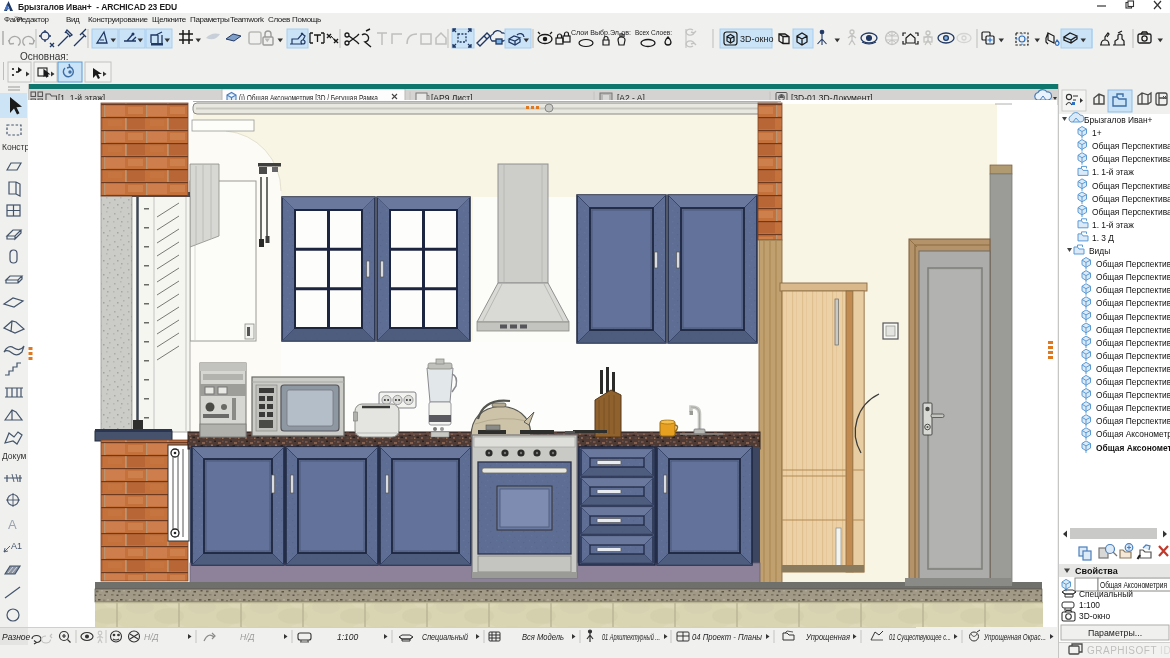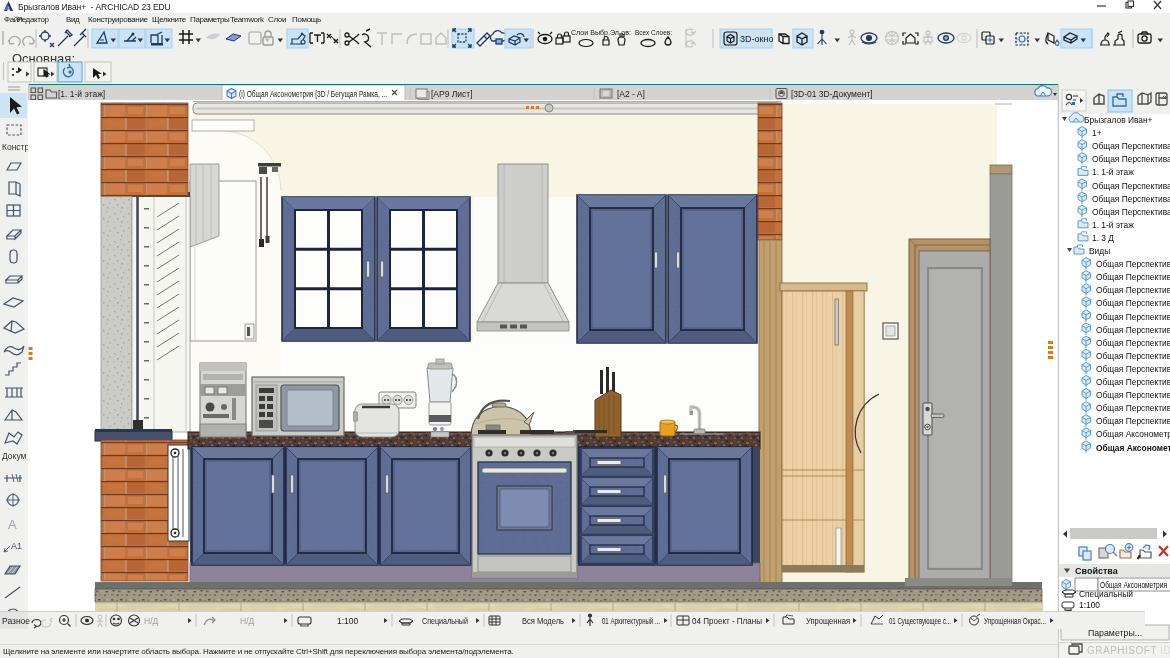--- a/index.html
+++ b/index.html
@@ -1,28 +1,28 @@
 <!DOCTYPE html>
 <html><head>
 <meta charset="utf-8">
 <style>
 html,body{margin:0;padding:0;}
 #app{position:relative;width:1170px;height:658px;background:#f0f0ef;font-family:"Liberation Sans",sans-serif;overflow:hidden;}
 .abs{position:absolute;}
 #titlebar{left:0;top:0;width:1170px;height:13px;background:#ffffff;}
-#title-text{left:18px;top:2px;font-size:8.5px;letter-spacing:-0.1px;color:#1a1a1a;}
+#title-text{left:18px;top:2px;font-size:8.5px;letter-spacing:-0.1px;color:#1a1a1a;font-weight:bold;}
 #menubar{left:0;top:13px;width:926px;height:14px;background:#f0f0ef;font-size:8px;letter-spacing:-0.35px;color:#1a1a1a;}
 .menu{position:absolute;top:2px;}
 #toolbar1{left:0;top:27px;width:1170px;height:23px;background:#f0f0ef;border-bottom:4px solid #4c1d95;}
 #row2{left:0;top:50px;width:1170px;height:35px;background:#f0f0ef;}
-#tabbar{left:28px;top:84px;width:1030px;height:16px;background:#d4d3d1;border-top:1px solid #0f766e;}
+#tabbar{left:28px;top:84px;width:1030px;height:16px;background:#d4d3d1;border-top:5px solid #0f766e;}
 #toolbox{left:0;top:84px;width:28px;height:543px;background:#f0f0ef;border-right:1px solid #c6c6c4;}
 #canvas{left:28px;top:100px;width:1029px;height:527px;background:#ffffff;}
 #navigator{left:1058px;top:84px;width:112px;height:574px;background:#ffffff;border-left:1px solid #c6c6c4;}
-#bottombar{left:0;top:611px;width:1145px;height:17px;background:#f0f0ef;border-top:1px solid #cfcfcd;}
+#bottombar{left:0;top:627px;width:916px;height:17px;background:#f0f0ef;border-top:1px solid #cfcfcd;font-style:italic;}
 #statusbar{left:0;top:644px;width:1058px;height:14px;background:#f0f0ef;border-top:1px solid #d8d8d6;font-size:8px;letter-spacing:-0.15px;color:#222;}
 </style>
 </head>
 <body>
 <div id="app">
   <div id="titlebar" class="abs">
     <svg class="abs" style="left:3px;top:1px" width="11" height="11" viewBox="0 0 11 11">
         <path d="M1 10 L5.5 0 L10 10 L7 10 L5.5 5 L4 10 Z" fill="#1f3864"></path>
         <path d="M1 10 L4 3 L6 8 Z" fill="#4472c4"></path>
       </svg>
@@ -35,21 +35,21 @@
       </svg>
   </div>
   <div id="menubar" class="abs">
     <span class="menu" style="left:4px">Файл</span>
     <span class="menu" style="left:17px">Редактор</span>
     <span class="menu" style="left:66px">Вид</span>
     <span class="menu" style="left:88px">Конструирование</span>
     <span class="menu" style="left:152px">Щелкните</span>
     <span class="menu" style="left:190px">Параметры</span>
     <span class="menu" style="left:230px">Teamwork</span>
-    <span class="menu" style="left:268px">Слои</span>
+    <span class="menu" style="left:268px">Слоев</span>
     <span class="menu" style="left:292px">Помощь</span>
   </div>
   <div id="toolbar1" class="abs">
   <svg class="abs" style="left:0;top:0" width="1170" height="23" viewBox="0 0 1170 23">
     <g fill="none" stroke="#a9a9a7" stroke-width="1.4">
       <path d="M3 4 v14"></path>
       <path d="M10 17 a5.5 5 0 1 1 8 1.5 M10 17 l-1.5 -4 m1.5 4 l4 -0.5"></path>
       <path d="M33 17 a5.5 5 0 1 0 -8 1.5 M33 17 l1.5 -4 m-1.5 4 l-4 -0.5"></path>
     </g>
     <g stroke="#bdbdbb" stroke-width="1">
@@ -267,21 +267,21 @@
 
     <g fill="none" stroke="#1a1a1a" stroke-width="1.3">
           <rect x="1138" y="7" width="13" height="9" rx="1.5"></rect>
           <circle cx="1144.5" cy="11.5" r="2.6"></circle>
           <path d="M1141 7 l1.5 -2 h4 l1.5 2"></path>
         </g>
     <path d="M1157.5 11.5 h5.5 l-2.75 3.8 z" fill="#333"></path>
   </svg>
   </div>
   <div id="row2" class="abs">
-    <span class="abs" style="left:12px;top:1px;font-size:13px;color:#333">Основная:</span>
+    <span class="abs" style="left:20px;top:1px;font-size:10px;color:#333">Основная:</span>
     <div class="abs" style="left:3px;top:12px;width:1px;height:18px;background:#bdbdbb"></div>
     <svg class="abs" style="left:0;top:11px" width="200" height="24" viewBox="0 0 200 24">
       <rect x="8" y="1" width="23" height="20" fill="#f3f3f2" stroke="#c2c2c0"></rect>
       <rect x="34" y="1" width="23" height="20" fill="#f3f3f2" stroke="#c2c2c0"></rect>
       <rect x="58" y="1" width="24" height="20" fill="#cbe3f7" stroke="#5b9bd5"></rect>
       <rect x="85" y="1" width="26" height="20" fill="#f3f3f2" stroke="#c2c2c0"></rect>
       <g fill="#1a1a1a">
           <circle cx="13" cy="8" r="1.1"></circle>
           <circle cx="17" cy="11" r="1.1"></circle>
           <circle cx="13" cy="14" r="1.1"></circle>
@@ -1120,16 +1120,13 @@
         <path d="M962 2 v13" stroke="#c4c4c2" stroke-width="1"></path>
 <g fill="none" stroke="#333" stroke-width="1">
           <circle cx="974" cy="8.5" r="4.5"></circle>
           <path d="M971 6 q3 5 6 0" stroke-width="0.8"></path>
           <path d="M977 4 l3 -2"></path>
         </g>
         <text x="984" y="12" font-size="8.5" fill="#222" font-family="Liberation Sans" textLength="62" lengthAdjust="spacingAndGlyphs">Упрощенная Окрас...</text>
         <path d="M1050 6 l3.5 2.5 -3.5 2.5 z" fill="#333"></path>
 </svg>
   </div>
-  <div id="statusbar" class="abs">
-    <span class="abs" style="left:3px;top:2px">Щелкните на элементе или начертите область выбора. Нажмите и не отпускайте Ctrl+Shift для переключения выбора элемента/подэлемента.</span>
-  </div>
 </div>
 
 </body></html>

